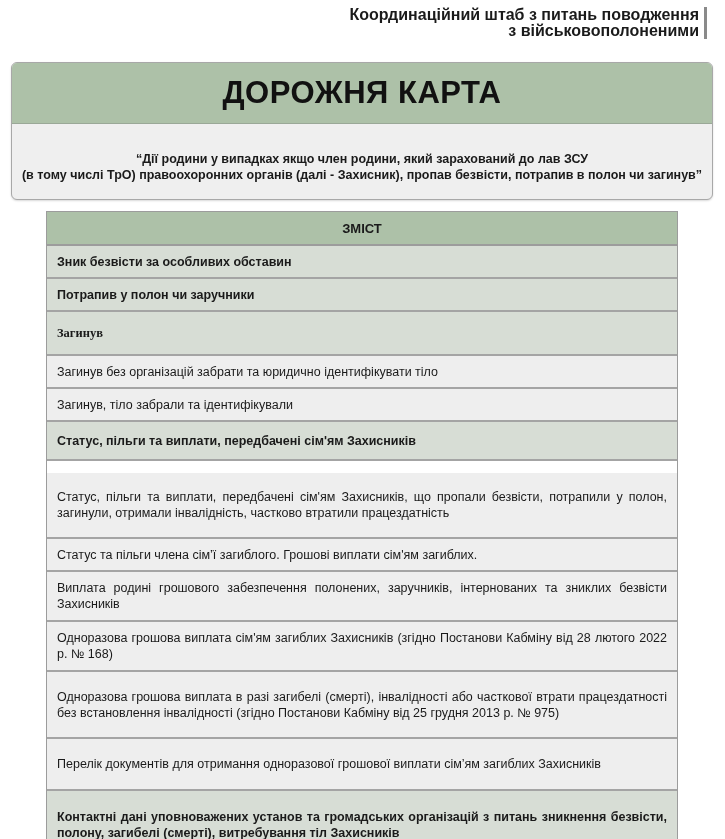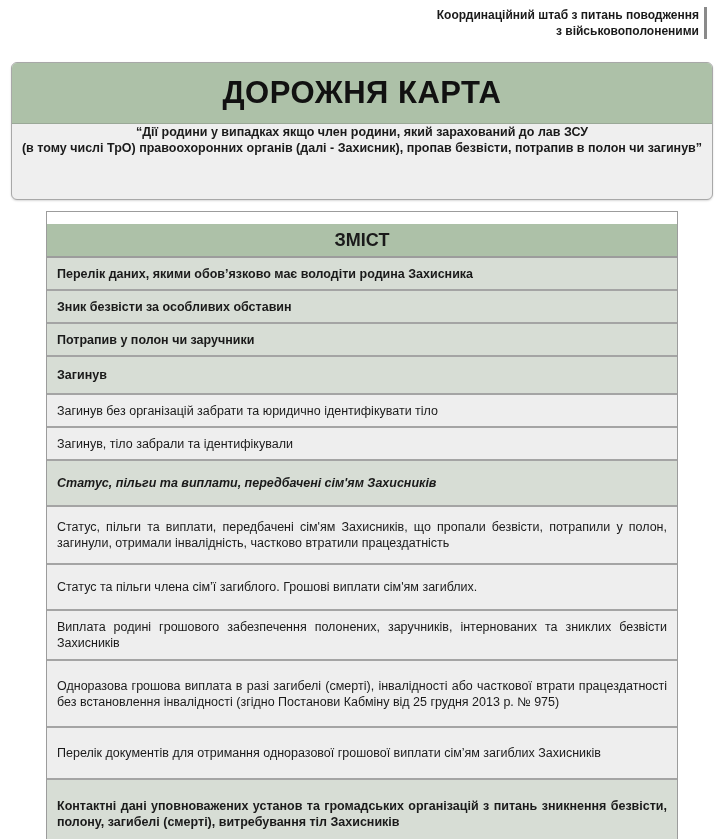--- a/index.html
+++ b/index.html
@@ -1,33 +1,33 @@
 <!DOCTYPE html>
 <html><head>
 <meta charset="utf-8">
 <style>
   html, body { margin: 0; padding: 0; background: #ffffff; }
   body { width: 725px; height: 839px; overflow: hidden; position: relative;
          font-family: "Liberation Sans", "DejaVu Sans", sans-serif; color: #1a1a1a; }
   .org-header { position: absolute; top: 7px; right: 18px; text-align: right;
-                font-weight: bold; font-size: 12px; line-height: 16px;
+                font-weight: bold; font-size: 16px; line-height: 16px;
                 padding-right: 5px; border-right: 3px solid #8a8a8a; }
   .title-card { position: absolute; left: 11px; top: 62px; width: 700px; height: 136px;
                 border: 1px solid #a8a8a8; border-radius: 6px; overflow: hidden;
                 background: #efefef; box-shadow: 0 1px 2px rgba(0,0,0,0.15); }
   .title-bar { height: 60px; background: #adc1a8; border-bottom: 1px solid #9aa897;
                display: flex; align-items: center; justify-content: center; }
   .title-bar h1 { margin: 12px; font-size: 31px; font-weight: bold; letter-spacing: 0.5px; color: #111; }
   .subtitle { text-align: center; font-weight: bold; font-size: 12.5px; line-height: 16px;
-              }
+              padding-top: 27px; }
   .toc { position: absolute; left: 46px; top: 211px; width: 630px;
          border: 1px solid #9c9c9c; border-bottom: none; }
   .toc-head { height: 32px; background: #adc1a8; display: flex; align-items: center;
-              justify-content: center; font-weight: bold; font-size: 18px;
-              border-bottom: 2px solid #9c9c9c; margin-top: 12px; }
+              justify-content: center; font-weight: bold; font-size: 13px;
+              border-bottom: 2px solid #9c9c9c; }
   .toc-row { box-sizing: border-box; border-bottom: 2px solid #a4a4a4; padding: 0 10px;
              display: flex; align-items: center; font-size: 12.5px; line-height: 16px;
              text-align: justify; cursor: pointer; }
   .toc-row.section { background: #d7ddd5; font-weight: bold; }
   .toc-row.sub { background: #eeeeee; font-weight: normal; }
   .toc-row span { display: block; width: 100%; }
 </style>
 </head>
 <body>
 
@@ -43,48 +43,48 @@
   <div class="subtitle">
     <div>“Дії родини у випадках якщо член родини, який зарахований до лав ЗСУ</div>
     <div>(в тому числі ТрО) правоохоронних органів (далі - Захисник), пропав безвісти, потрапив в полон чи загинув”</div>
   </div>
 </div>
 
 <div class="toc">
   <div class="toc-head">ЗМІСТ</div>
   <div id="toc-rows">
       <div class="toc-row section" style="height: 33px;">
-        <span>Перелік даних, якими обов’язково має володіти родина Захисника</span>
-      </div>
-      <div class="toc-row section" style="height: 33px;">
         <span>Зник безвісти за особливих обставин</span>
       </div>
       <div class="toc-row section" style="height: 33px; justify-content: center;">
         <span>Потрапив у полон чи заручники</span>
       </div>
-      <div class="toc-row section" style="height: 38px;">
+      <div class="toc-row section" style="height: 44px; font-family: Liberation Serif, serif;">
         <span>Загинув</span>
       </div>
       <div class="toc-row sub" style="height: 33px;">
         <span>Загинув без організацій забрати та юридично ідентифікувати тіло</span>
       </div>
       <div class="toc-row sub" style="height: 33px;">
         <span>Загинув, тіло забрали та ідентифікували</span>
       </div>
-      <div class="toc-row section" style="height: 46px; font-style: italic;">
+      <div class="toc-row section" style="height: 39px;">
         <span>Статус, пільги та виплати, передбачені сім'ям Захисників</span>
       </div>
-      <div class="toc-row sub" style="height: 58px;">
+      <div class="toc-row sub" style="height: 66px; margin-top: 12px;">
         <span>Статус, пільги та виплати, передбачені сім'ям Захисників, що пропали безвісти, потрапили у полон, загинули, отримали інвалідність, частково втратили працездатність</span>
       </div>
-      <div class="toc-row sub" style="height: 46px;">
+      <div class="toc-row sub" style="height: 33px;">
         <span>Статус та пільги члена сім’ї загиблого. Грошові виплати сім'ям загиблих.</span>
       </div>
       <div class="toc-row sub" style="height: 50px;">
         <span>Виплата родині грошового забезпечення полонених, заручників, інтернованих та зниклих безвісти Захисників</span>
+      </div>
+      <div class="toc-row sub" style="height: 50px;">
+        <span>Одноразова грошова виплата сім'ям загиблих Захисників (згідно Постанови Кабміну від 28 лютого 2022 р. № 168)</span>
       </div>
       <div class="toc-row sub" style="height: 67px;">
         <span>Одноразова грошова виплата в разі загибелі (смерті), інвалідності або часткової втрати працездатності без встановлення інвалідності (згідно Постанови Кабміну від 25 грудня 2013 р. № 975)</span>
       </div>
       <div class="toc-row sub" style="height: 52px;">
         <span>Перелік документів для отримання одноразової грошової виплати сім’ям загиблих Захисників</span>
       </div>
       <div class="toc-row section" style="height: 70px;">
         <span>Контактні дані уповноважених установ та громадських організацій з питань зникнення безвісти, полону, загибелі (смерті), витребування тіл Захисників</span>
       </div>

